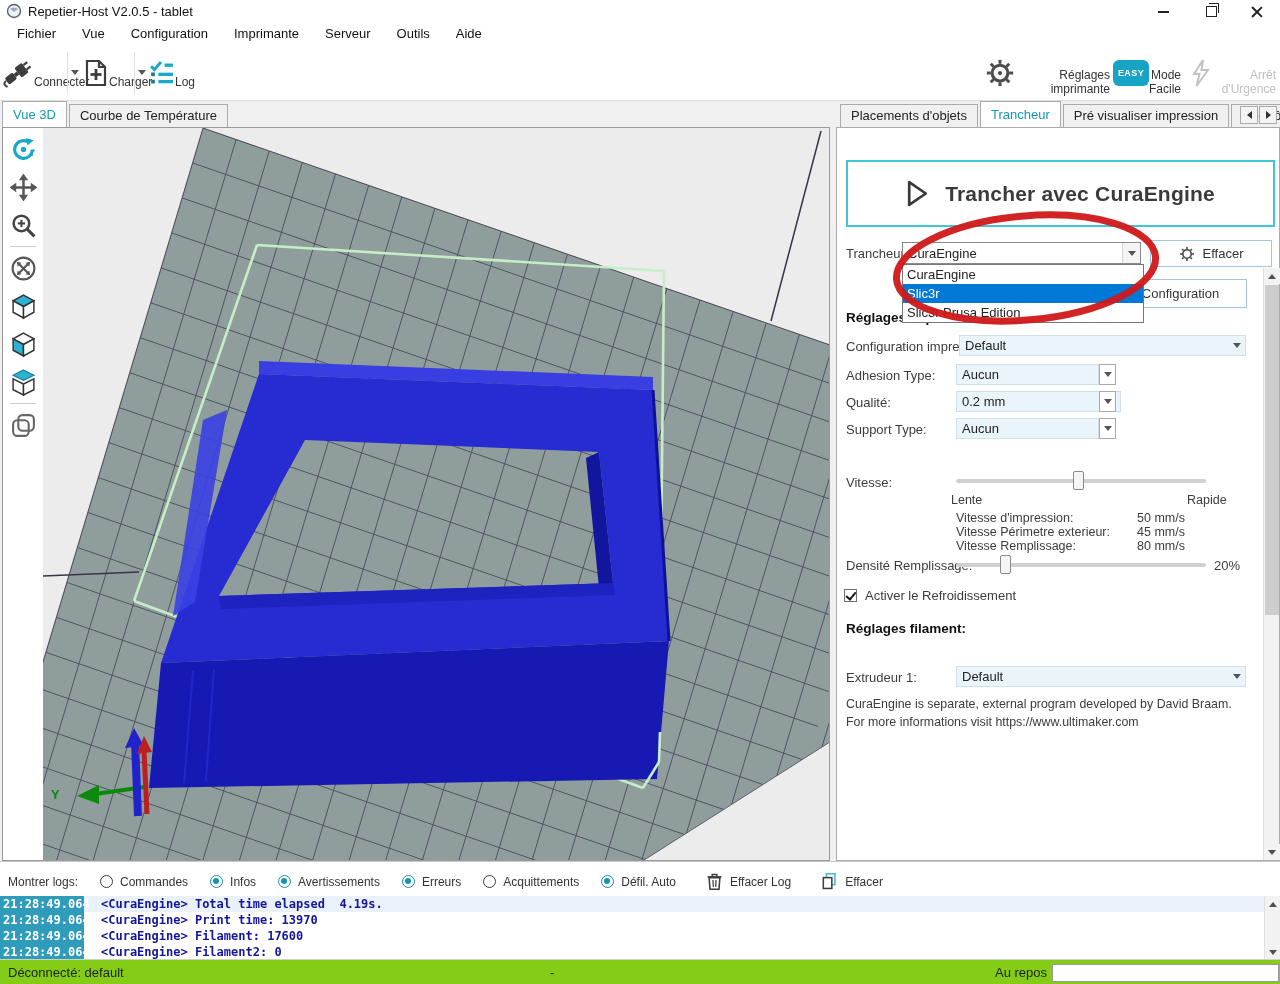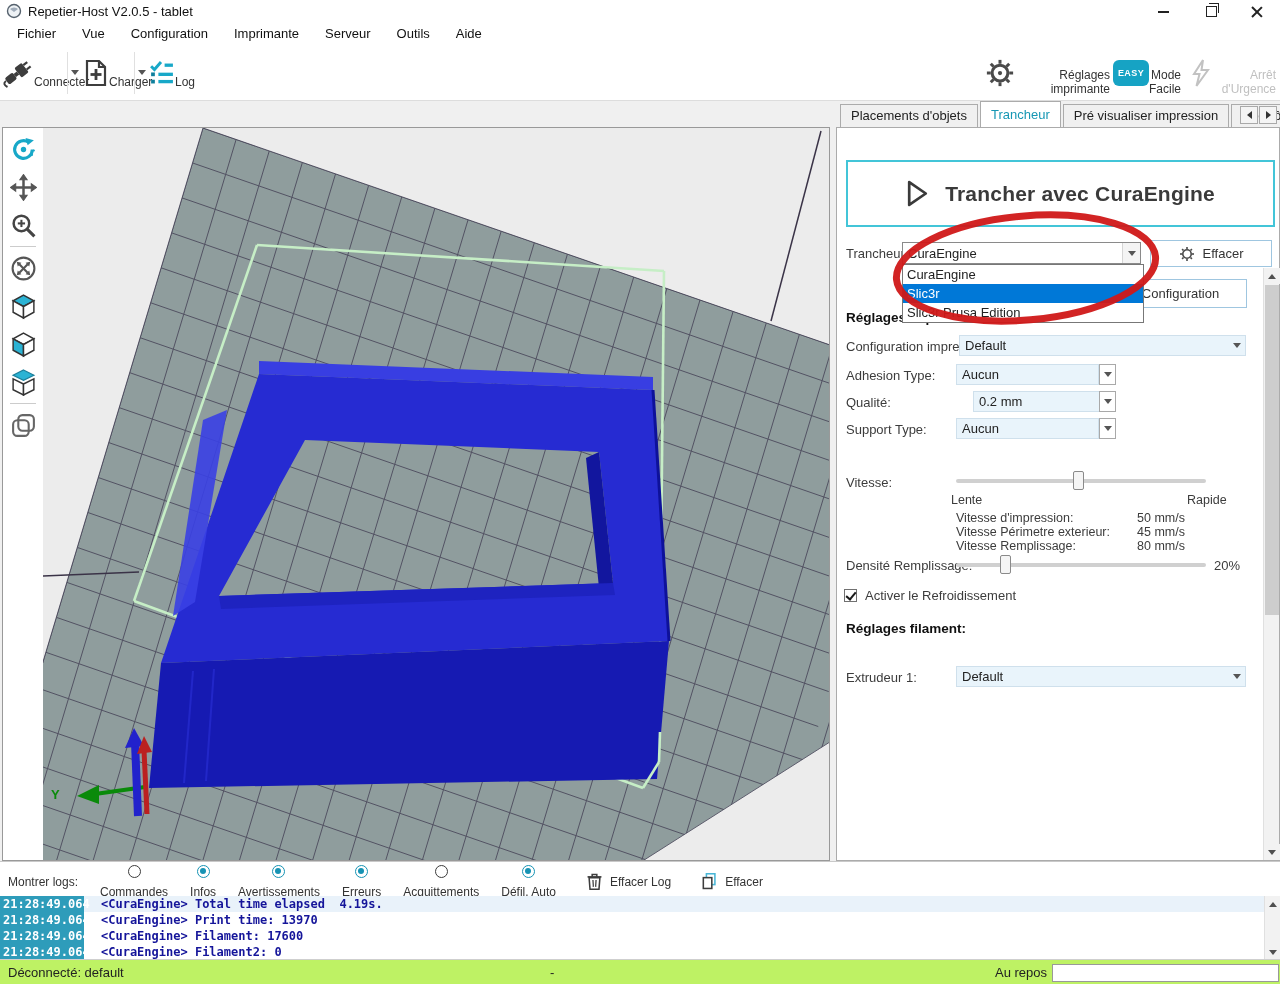--- a/index.html
+++ b/index.html
@@ -71,34 +71,34 @@
   .vscroll{position:absolute;width:16px;background:#f2f2f2;border-left:1px solid #e0e0e0;box-sizing:border-box;}
   .sbtn{position:absolute;left:0;width:16px;height:16px;background:#f2f2f2;display:flex;align-items:center;justify-content:center;}
   .thumb{position:absolute;left:1px;width:14px;background:#cdcdcd;}
   .tri-up-s{width:0;height:0;border-left:4px solid transparent;border-right:4px solid transparent;border-bottom:5px solid #505050;}
   .tri-down-s{width:0;height:0;border-left:4px solid transparent;border-right:4px solid transparent;border-top:5px solid #505050;}
   .annot{position:absolute;z-index:6;pointer-events:none;}
   
   .logsec{left:0;top:861px;width:1280px;height:98px;background:#fff;border-top:1px solid #c9c9c9;box-sizing:border-box;}
   .logbar{position:absolute;left:0;top:6px;width:1280px;height:27px;display:flex;align-items:center;}
   .logbar .cap{font-size:12px;color:#333;margin-left:8px;}
-  .fitem{display:flex;align-items:center;gap:7px;margin-left:22px;flex-direction:column;}
+  .fitem{display:flex;align-items:center;gap:7px;margin-left:22px;}
   .fdot{position:relative;width:13px;height:13px;border:1.6px solid #3c3c3c;border-radius:50%;background:#fff;box-sizing:border-box;}
   .fdot.on{border-color:#1693b4;}
   .fdot.on::after{content:"";position:absolute;left:2px;top:2px;width:6px;height:6px;border-radius:50%;background:#1693b4;}
   .fitem .flb{font-size:12px;color:#333;}
   .logact{display:flex;align-items:center;gap:7px;margin-left:30px;}
   .logact .flb{font-size:12px;color:#333;}
   .logrows{position:absolute;left:0;top:34px;width:1264px;height:64px;font-family:"DejaVu Sans Mono",monospace;font-size:12px;font-weight:bold;}
   .logrow{height:16px;display:flex;align-items:center;background:#fff;}
   .logrow.first{background:#e9f2fa;}
   .logrow .time{width:84px;height:16px;line-height:16px;background:#2e9cba;color:#fff;padding-left:3px;box-sizing:border-box;}
   .logrow .msg{margin-left:17px;color:#15159a;white-space:pre;}
   
-  .statusbar{left:0;top:959px;width:1280px;height:25px;background:#bef264;border-top:1px solid #cfcfcf;box-sizing:border-box;}
+  .statusbar{left:0;top:959px;width:1280px;height:25px;background:#84cc16;border-top:1px solid #cfcfcf;box-sizing:border-box;}
   .statusbar .s{position:absolute;top:5px;font-size:13px;color:#222;}
   .progressbox{position:absolute;left:1052px;top:4px;width:225px;height:16px;background:#fff;border:1px solid #999;}
 </style>
 </head>
 <body>
 
 <div id="app">
 
   <div class="abs titlebar">
     <svg class="abs" style="left:6px;top:3px" width="16" height="16" viewBox="0 0 16 16">
@@ -208,20 +208,24 @@
     <div class="tbtn disabled" style="left:1188px;width:88px">
       <div class="ic">
         <svg width="26" height="30" viewBox="0 0 26 30">
           <path d="M15 2 L6 16 h5.5 L8.5 28 L20 12 h-6.5 z" fill="none" stroke="#c2c2c2" stroke-width="2"></path>
         </svg>
       </div>
       <div class="lb">Arrêt d'Urgence</div>
     </div>
   </div>
 
+  <div class="tabstrip" style="left:2px;top:101px">
+    <div class="tab active">Vue 3D</div>
+    <div class="tab">Courbe de Température</div>
+  </div>
 
   <div class="abs viewport">
     <svg class="abs" style="left:40px;top:0" width="786" height="732" viewBox="0 0 786 732">
       <defs>
         <clipPath id="bedclip">
             <polygon points="160,0 790,218 790,612 598,734 -60,734"></polygon>
           </clipPath>
       </defs>
       <rect x="0" y="0" width="786" height="732" fill="#ececec"></rect>
       <polygon points="160,0 790,218 790,612 598,734 -60,734" fill="#8f9d9d" stroke="#5c5c6c" stroke-width="1"></polygon>
@@ -454,21 +458,21 @@
 
       <div class="lbl" style="left:9px;top:240px">Adhesion Type:</div>
       <div class="combo-lb" style="left:119px;top:236px;width:143px;height:21px">
         <div class="val">Aucun</div>
       </div>
       <div class="arrbtn" style="left:262px;top:236px;height:21px">
           <div class="tri-down"></div>
         </div>
 
       <div class="lbl" style="left:9px;top:267px">Qualité:</div>
-      <div class="combo-lb" style="left:136px;top:263px;width:143px;height:21px">
+      <div class="combo-lb" style="left:119px;top:263px;width:165px;height:21px">
         <div class="val">0.2 mm</div>
       </div>
       <div class="arrbtn" style="left:262px;top:263px;height:21px">
           <div class="tri-down"></div>
         </div>
 
       <div class="lbl" style="left:9px;top:294px">Support Type:</div>
       <div class="combo-lb" style="left:119px;top:290px;width:143px;height:21px">
         <div class="val">Aucun</div>
       </div>
@@ -500,20 +504,21 @@
       <div class="h-bold" style="left:9px;top:493px">Réglages filament:</div>
 
       <div class="lbl" style="left:9px;top:542px">Extrudeur 1:</div>
       <div class="combo-lb" style="left:119px;top:538px;width:290px;height:21px">
         <div class="val">Default</div>
         <div class="arr">
             <div class="tri-down"></div>
           </div>
       </div>
 
+      <div class="info-text" style="left:9px;top:568px;width:390px">CuraEngine is separate, external program developed by David Braam. For more informations visit https://www.ultimaker.com</div>
 
       <div class="vscroll" style="left:426px;top:140px;height:592px">
         <div class="sbtn" style="top:0">
             <div class="tri-up-s"></div>
           </div>
         <div class="thumb" style="top:17px;height:330px"></div>
         <div class="sbtn" style="top:576px">
             <div class="tri-down-s"></div>
           </div>
       </div>

